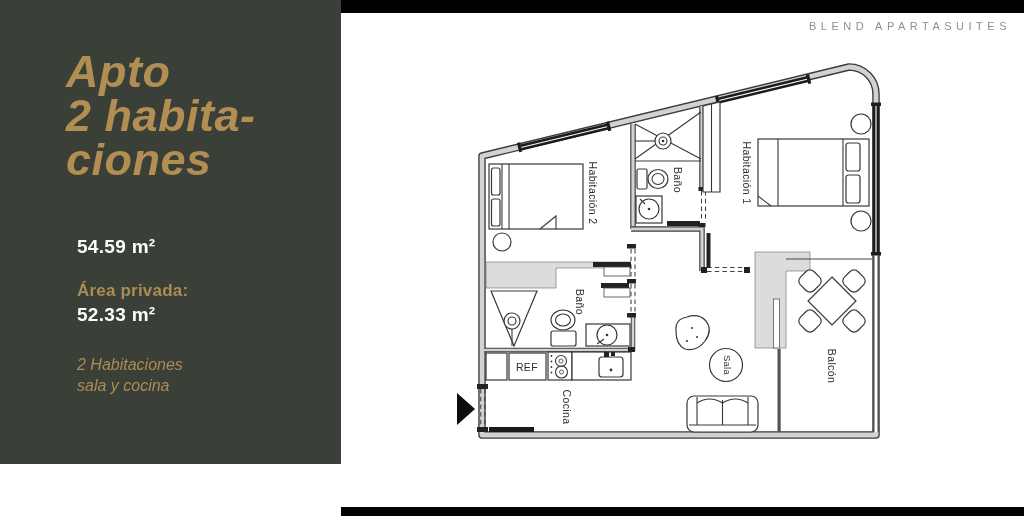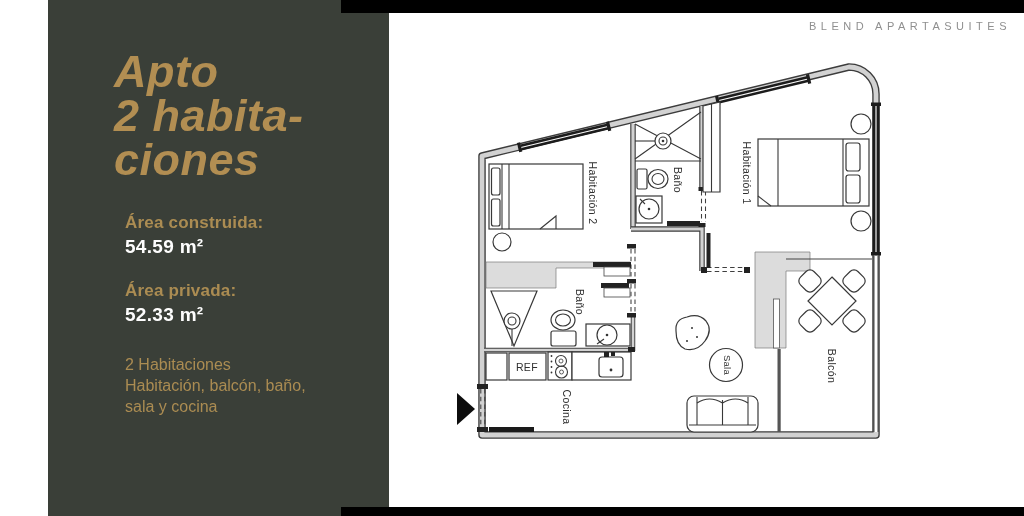--- a/index.html
+++ b/index.html
@@ -9,23 +9,22 @@
     --value-white:#fdfdfd;
     --brand-gray:#8f8f8f;
     --bar-black:#000000;
   }
   html,body{margin:0;padding:0;}
   body{
     width:1024px;height:516px;position:relative;overflow:hidden;
     background:#ffffff;font-family:"Liberation Sans",sans-serif;
   }
   .left-panel{
-    position:absolute;left:0;top:0;width:341px;height:516px;
+    position:absolute;left:0;top:0;width:341px;height:464px;
     background:var(--panel-bg);
-    margin-left:48px;
   }
   .top-bar{position:absolute;left:341px;top:0;width:683px;height:13px;background:var(--bar-black);}
   .bottom-bar{position:absolute;left:341px;top:507px;width:683px;height:9px;background:var(--bar-black);}
   .brand{
     position:absolute;top:20px;right:13px;
     font-size:11px;letter-spacing:4.5px;color:var(--brand-gray);
     font-weight:500;white-space:nowrap;
   }
   .title-block{position:absolute;left:66px;top:50px;}
   .title-line{
@@ -38,21 +37,21 @@
   }
   .area-value{
     position:absolute;left:77px;font-size:19px;font-weight:bold;
     color:var(--value-white);letter-spacing:0.3px;
   }
   .lbl-built{top:213px;} .val-built{top:236px;}
   .lbl-priv{top:281px;}  .val-priv{top:304px;text-align:right;}
   .features{position:absolute;left:77px;top:354px;}
   .feature-line{
     font-size:16px;line-height:21px;color:var(--gold-text);
-    font-weight:500;white-space:nowrap;
+    font-weight:500;white-space:nowrap;font-style:italic;
   }
   .plan-wrap{position:absolute;left:448px;top:52px;width:440px;height:390px;}
 
   
   .wd7{stroke:#3c3c3c;stroke-width:7.5;fill:none;stroke-linejoin:round}
   .wg7{stroke:#d2d2d2;stroke-width:4.8;fill:none;stroke-linejoin:round}
   .wd5{stroke:#3c3c3c;stroke-width:5.5;fill:none}
   .wg5{stroke:#d2d2d2;stroke-width:3.2;fill:none}
   .wd4{stroke:#3c3c3c;stroke-width:4.5;fill:none}
   .wg4{stroke:#d2d2d2;stroke-width:2.6;fill:none}
@@ -69,27 +68,25 @@
 </style>
 </head>
 <body>
 
 <div class="left-panel">
   <div class="title-block">
     <div class="title-line">Apto</div>
     <div class="title-line">2 habita-</div>
     <div class="title-line">ciones</div>
   </div>
-  <div class="area-label lbl-built">Área construida:</div>
   <div class="area-value val-built">54.59 m²</div>
   <div class="area-label lbl-priv">Área privada:</div>
   <div class="area-value val-priv">52.33 m²</div>
   <div class="features">
     <div class="feature-line">2 Habitaciones</div>
-    <div class="feature-line">Habitación, balcón, baño,</div>
     <div class="feature-line">sala y cocina</div>
   </div>
 </div>
 
 <div class="top-bar"></div>
 <div class="bottom-bar"></div>
 <div class="brand">BLEND APARTASUITES</div>
 
 <div class="plan-wrap">
 <svg width="440" height="390" viewBox="448 52 440 390" xmlns="http://www.w3.org/2000/svg">

